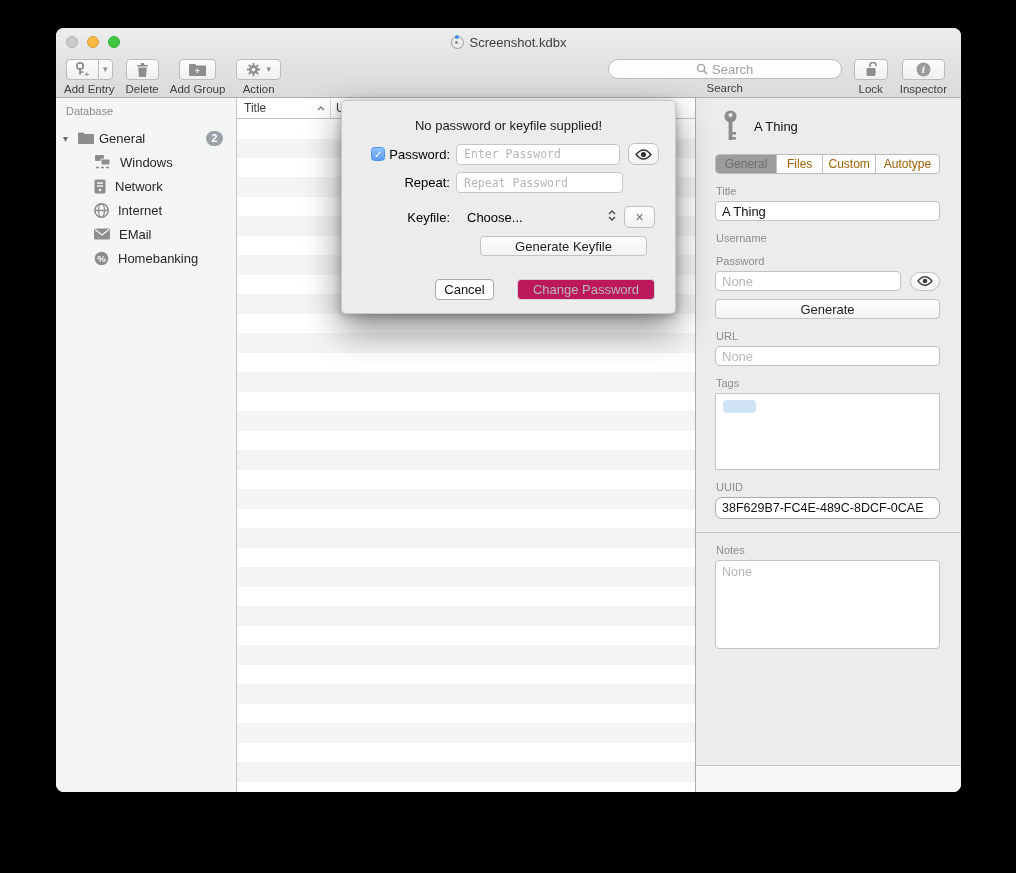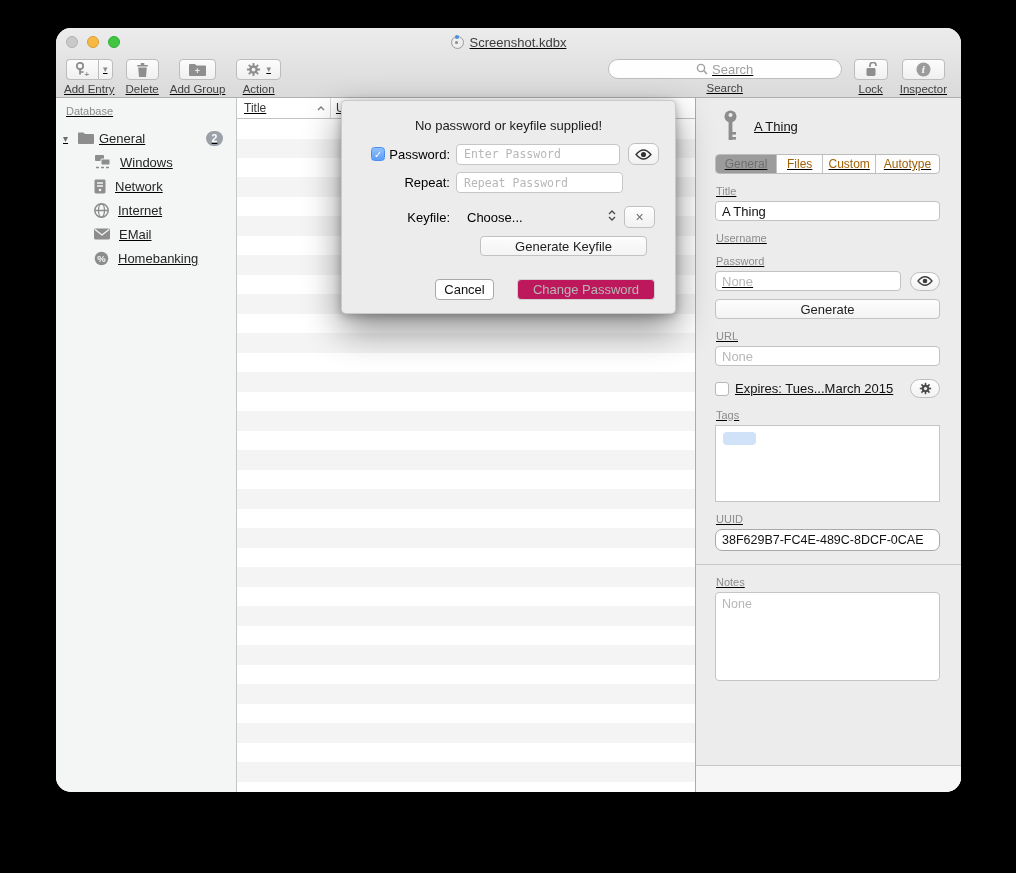--- a/index.html
+++ b/index.html
@@ -1,18 +1,18 @@
 <!DOCTYPE html>
 <html><head>
 <meta charset="utf-8">
 <style>
   * { margin:0; padding:0; box-sizing:border-box; }
   html,body { width:1016px; height:873px; background:#000; font-family:"Liberation Sans",sans-serif; overflow:hidden; }
-  .window { position:absolute; left:56px; top:28px; width:905px; height:764px; border-radius:15px;
-            overflow:hidden; background:#fff; box-shadow:0 30px 70px rgba(0,0,0,.6);text-decoration:underline; }
+  .window { position:absolute; left:56px; top:28px; width:905px; height:764px; border-radius:8px;
+            overflow:hidden; background:#fff; box-shadow:0 30px 70px rgba(0,0,0,.6); }
 
   
   .chrome { height:70px; background:linear-gradient(#ececec,#dadada); border-bottom:1px solid #aeaeae; position:relative; }
   .titlebar { height:29px; position:relative; display:flex; align-items:center; justify-content:center; }
   .traffic { position:absolute; left:10px; top:8px; display:flex; gap:9px; }
   .tl { width:12px; height:12px; border-radius:50%; }
   .tl.gray { background:#c9c9c9; border:1px solid #b2b2b2; }
   .tl.yellow { background:#f7b944; border:1px solid #dd9c33; }
   .tl.green { background:#41c643; border:1px solid #32ad35; }
   .title-wrap { display:flex; align-items:center; gap:6px; font-size:13px; color:#3d3d3d; }
@@ -353,38 +353,20 @@
                 <circle cx="8" cy="5" r="2.3" fill="#3e3e3e"></circle>
               </svg>
           </span>
         </div>
       </div>
       <button class="widebtn">Generate</button>
 
       <div class="flabel">URL</div>
       <input class="ffield" placeholder="None" style="">
 
-      <div class="expires">
-        <span class="cbox"></span>
-        <span>Expires: Tues...March 2015</span>
-        <div class="capsule">
-          <span class="icn">
-            <svg width="13" height="13" viewBox="0 0 16 16">
-                <g stroke="#4c4c4c" stroke-width="2">
-                  <line x1="8" y1="1" x2="8" y2="15"></line>
-                  <line x1="1" y1="8" x2="15" y2="8"></line>
-                  <line x1="3" y1="3" x2="13" y2="13"></line>
-                  <line x1="13" y1="3" x2="3" y2="13"></line>
-                </g>
-                <circle cx="8" cy="8" r="4.6" fill="#4c4c4c"></circle>
-                <circle cx="8" cy="8" r="2" fill="#f2f2f2"></circle>
-              </svg>
-          </span>
-        </div>
-      </div>
 
       <div class="flabel">Tags</div>
       <div class="panel-box tagsbox">
         <div class="tagchip"></div>
       </div>
 
       <div class="flabel">UUID</div>
       <input class="ffield uuid-field" value="38F629B7-FC4E-489C-8DCF-0CAE" style="">
 
       <div class="hdiv"></div>

